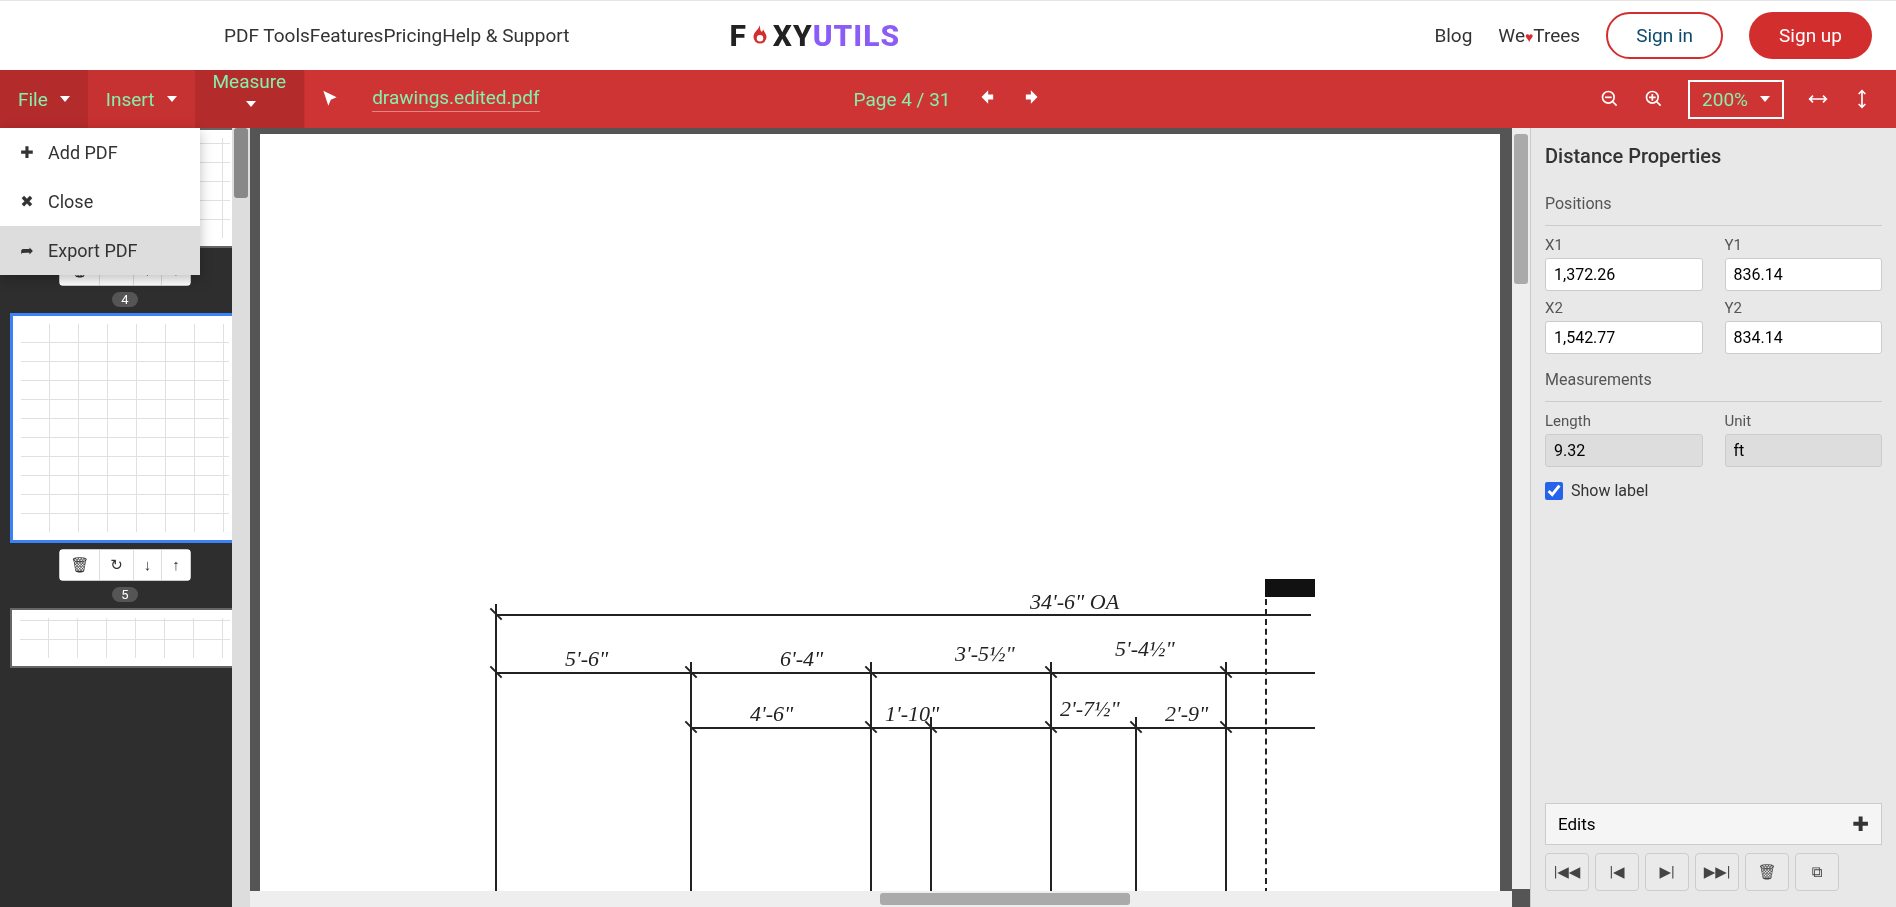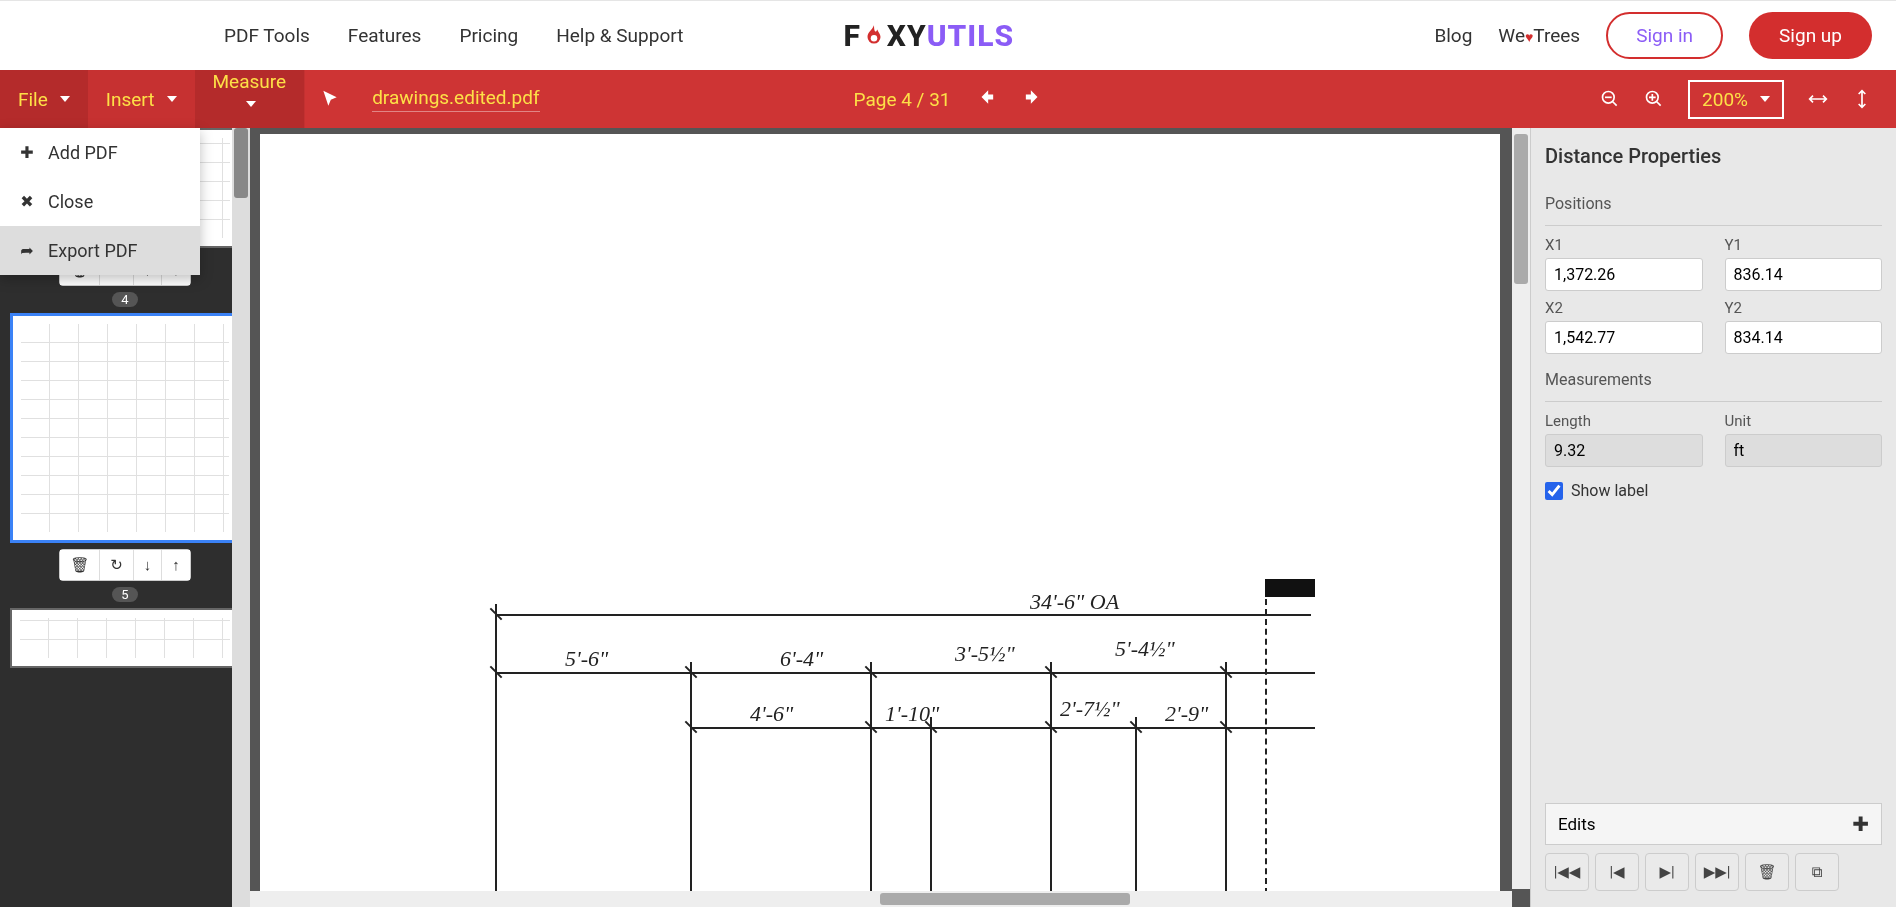--- a/index.html
+++ b/index.html
@@ -1,33 +1,33 @@
 <!DOCTYPE html>
 <html><head>
 <meta charset="utf-8">
 <style>
 * { margin: 0; padding: 0; box-sizing: border-box; font-family: -apple-system, BlinkMacSystemFont, "Segoe UI", Roboto, sans-serif; }
 body { width: 1896px; height: 907px; overflow: hidden; background: #fff; }
 
 
 .topnav { height: 70px; display: flex; align-items: center; padding: 0 24px; border-top: 1px solid #e5e5e5; }
-.topnav-left { display: flex; gap: 38px; margin-left: 200px; }
+.topnav-left { display: flex; margin-left: 200px; }
 .topnav-link { color: #333; font-size: 19px; cursor: pointer; }
 .logo { margin-left: 160px; display: flex; align-items: center; font-size: 30px; font-weight: 800; letter-spacing: 1px; }
 .logo .fxy { color: #222; }
 .logo .flame { color: #d32e2e; display: inline-flex; align-items: center; }
 .logo .utils { color: #8b5cf6; }
 .topnav-right { margin-left: auto; display: flex; align-items: center; gap: 26px; }
 .topnav-right .wetrees { color: #333; font-size: 19px; }
 .wetrees .heart { color: #d32e2e; font-size: 14px; vertical-align: middle; }
-.btn-signin { border: 2px solid #d32e2e; color: #8b5cf6; background: #fff; border-radius: 30px; padding: 10px 28px; font-size: 19px; cursor: pointer; }
+.btn-signin { border: 2px solid #d32e2e; color: #0c4a6e; background: #fff; border-radius: 30px; padding: 10px 28px; font-size: 19px; cursor: pointer; }
 .btn-signup { border: none; background: #d32e2e; color: #fff; border-radius: 30px; padding: 12px 30px; font-size: 19px; cursor: pointer; }
 
 
-.toolbar { height: 58px; background: #ce3434; display: flex; align-items: center; color: #fde047; position: relative; }
+.toolbar { height: 58px; background: #ce3434; display: flex; align-items: center; color: #86efac; position: relative; }
 .tb-btn { height: 100%; display: flex; align-items: center; padding: 0 18px; font-size: 19px; cursor: pointer; gap: 8px; }
 .tb-btn.file { background: #b42b2b; }
 .tb-btn.insert { background: #c63131; }
 .tb-btn.measure { background: #b42b2b; flex-direction: column; }
 .caret { display: inline-block; width: 0; height: 0; border-left: 5px solid transparent; border-right: 5px solid transparent; border-top: 6px solid #fff; margin-left: 4px; }
 .cursor-box { height: 100%; width: 50px; background: #ce3434; display: flex; align-items: center; justify-content: center; border-left: 1px solid rgba(0,0,0,0.05); }
 .filename { margin-left: 18px; font-size: 19px; border-bottom: 1px solid rgba(255,255,255,0.4); padding-bottom: 2px; }
 .pager { position: absolute; left: 50%; transform: translateX(-50%); display: flex; align-items: center; gap: 26px; font-size: 19px; }
 .arrow-btn { cursor: pointer; font-size: 18px; }
 .tb-right { margin-left: auto; display: flex; align-items: center; gap: 24px; padding-right: 24px; }

